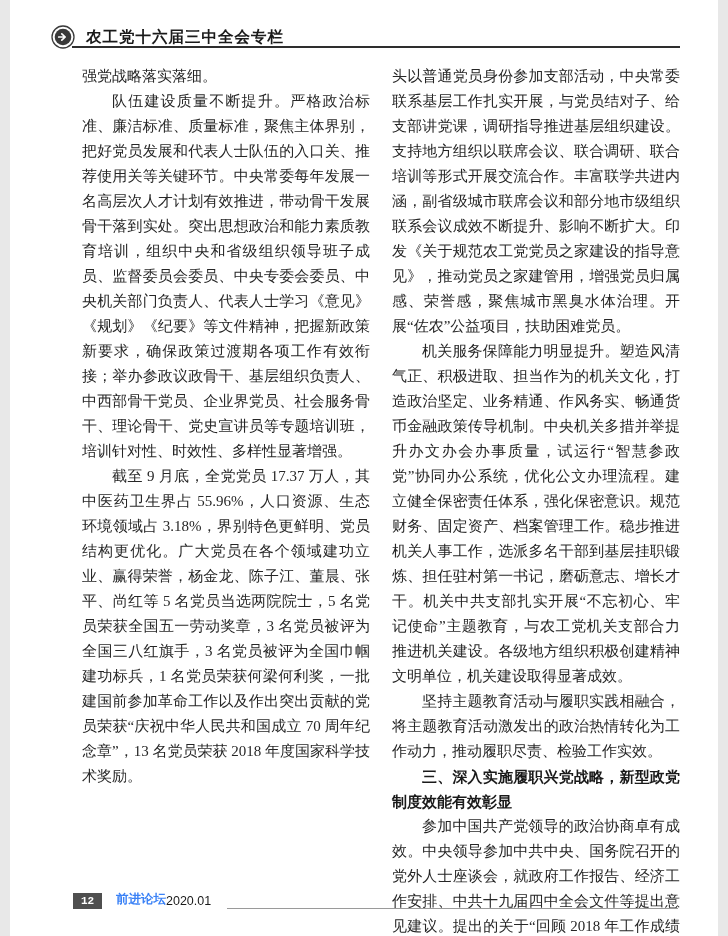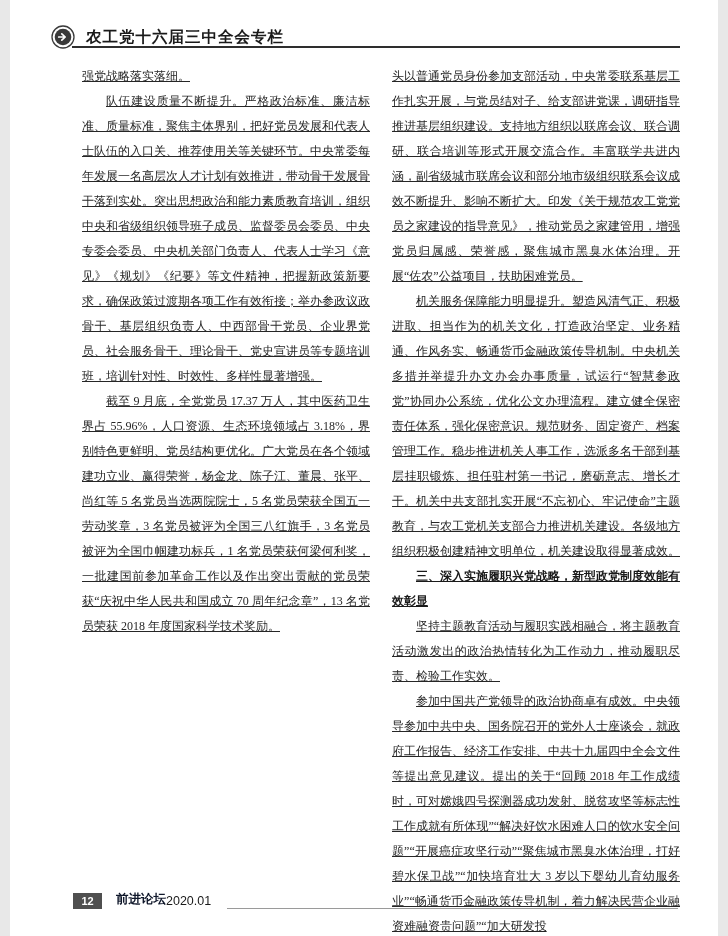--- a/index.html
+++ b/index.html
@@ -35,49 +35,48 @@
     height:2px;background:#2e2e2e;
   }
   
   .content{
     position:absolute;top:64px;left:72px;width:598px;
     display:flex;gap:22px;
   }
   .col{width:288px;}
   .col p{
     margin:0;
-    font-size:12px;
+    font-size:15px;
     line-height:25px;
     text-align:justify;
     text-justify:inter-ideograph;
     word-break:break-all;
-    text-decoration:underline;
   }
   .col p.indent{text-indent:2em;}
   .col p.heading{
     font-family:"Liberation Sans","DejaVu Sans",sans-serif;
     font-weight:bold;
     color:#1a1a1a;
   }
   
   .footer{
     position:absolute;left:63px;right:40px;top:892px;height:17px;
     display:flex;align-items:flex-end;
     font-family:"Liberation Sans","DejaVu Sans",sans-serif;
   }
   .footer-pagenum{
     width:29px;height:16px;
     background:#4f4f4f;color:#ffffff;
-    font-family:Liberation Sans, sans-serif;
+    font-family:Liberation Mono, monospace;
     font-size:11px;font-weight:bold;
     display:flex;align-items:center;justify-content:center;
   }
   .footer-journal{
     margin-left:14px;
-    font-weight:bold;font-size:12.5px;color:#0f172a;
+    font-weight:bold;font-size:12.5px;color:#3b82f6;
     padding-bottom:1px;
   }
   .footer-issue{
     margin-left:0;
     font-size:12.5px;color:#1a1a1a;
     padding-bottom:1px;
   }
   .footer-rule{
     flex:1;height:1px;background:#9a9a9a;
     margin-left:16px;margin-bottom:0px;
@@ -103,22 +102,22 @@
   <div class="content">
     <div class="col">
       <p>强党战略落实落细。</p>
       <p class="indent">队伍建设质量不断提升。严格政治标准、廉洁标准、质量标准，聚焦主体界别，把好党员发展和代表人士队伍的入口关、推荐使用关等关键环节。中央常委每年发展一名高层次人才计划有效推进，带动骨干发展骨干落到实处。突出思想政治和能力素质教育培训，组织中央和省级组织领导班子成员、监督委员会委员、中央专委会委员、中央机关部门负责人、代表人士学习《意见》《规划》《纪要》等文件精神，把握新政策新要求，确保政策过渡期各项工作有效衔接；举办参政议政骨干、基层组织负责人、中西部骨干党员、企业界党员、社会服务骨干、理论骨干、党史宣讲员等专题培训班，培训针对性、时效性、多样性显著增强。</p>
       <p class="indent">截至 9 月底，全党党员 17.37 万人，其中医药卫生界占 55.96%，人口资源、生态环境领域占 3.18%，界别特色更鲜明、党员结构更优化。广大党员在各个领域建功立业、赢得荣誉，杨金龙、陈子江、董晨、张平、尚红等 5 名党员当选两院院士，5 名党员荣获全国五一劳动奖章，3 名党员被评为全国三八红旗手，3 名党员被评为全国巾帼建功标兵，1 名党员荣获何梁何利奖，一批建国前参加革命工作以及作出突出贡献的党员荣获“庆祝中华人民共和国成立 70 周年纪念章”，13 名党员荣获 2018 年度国家科学技术奖励。</p>
 
     </div>
     <div class="col">
       <p>头以普通党员身份参加支部活动，中央常委联系基层工作扎实开展，与党员结对子、给支部讲党课，调研指导推进基层组织建设。支持地方组织以联席会议、联合调研、联合培训等形式开展交流合作。丰富联学共进内涵，副省级城市联席会议和部分地市级组织联系会议成效不断提升、影响不断扩大。印发《关于规范农工党党员之家建设的指导意见》，推动党员之家建管用，增强党员归属感、荣誉感，聚焦城市黑臭水体治理。开展“佐农”公益项目，扶助困难党员。</p>
       <p class="indent">机关服务保障能力明显提升。塑造风清气正、积极进取、担当作为的机关文化，打造政治坚定、业务精通、作风务实、畅通货币金融政策传导机制。中央机关多措并举提升办文办会办事质量，试运行“智慧参政党”协同办公系统，优化公文办理流程。建立健全保密责任体系，强化保密意识。规范财务、固定资产、档案管理工作。稳步推进机关人事工作，选派多名干部到基层挂职锻炼、担任驻村第一书记，磨砺意志、增长才干。机关中共支部扎实开展“不忘初心、牢记使命”主题教育，与农工党机关支部合力推进机关建设。各级地方组织积极创建精神文明单位，机关建设取得显著成效。</p>
+      <p class="indent">坚持主题教育活动与履职实践相融合，将主题教育活动激发出的政治热情转化为工作动力，推动履职尽责、检验工作实效。</p>
       <p class="indent heading">三、深入实施履职兴党战略，新型政党制度效能有效彰显</p>
-      <p class="indent">坚持主题教育活动与履职实践相融合，将主题教育活动激发出的政治热情转化为工作动力，推动履职尽责、检验工作实效。</p>
       <p class="indent">参加中国共产党领导的政治协商卓有成效。中央领导参加中共中央、国务院召开的党外人士座谈会，就政府工作报告、经济工作安排、中共十九届四中全会文件等提出意见建议。提出的关于“回顾 2018 年工作成绩时，可对嫦娥四号探测器成功发射、脱贫攻坚等标志性工作成就有所体现”“解决好饮水困难人口的饮水安全问题”“开展癌症攻坚行动”“聚焦城市黑臭水体治理，打好碧水保卫战”“加快培育壮大 3 岁以下婴幼儿育幼服务业”“畅通货币金融政策传导机制，着力解决民营企业融资难融资贵问题”“加大研发投</p>
     </div>
   </div>
 
   <div class="footer">
     <span class="footer-pagenum">12</span>
     <span class="footer-journal">前进论坛</span>
     <span class="footer-issue">2020.01</span>
     <span class="footer-rule"></span>
   </div>

